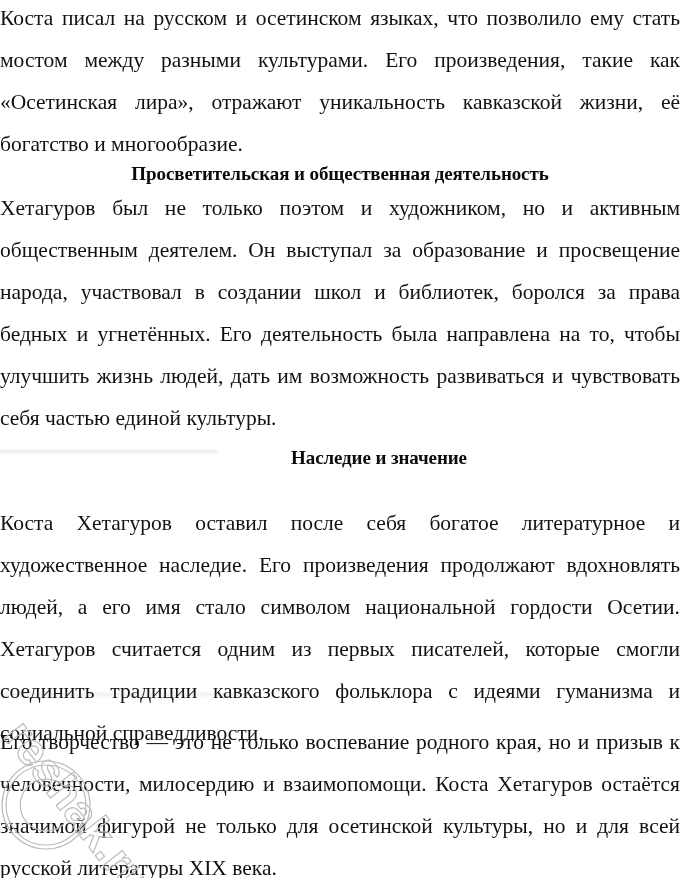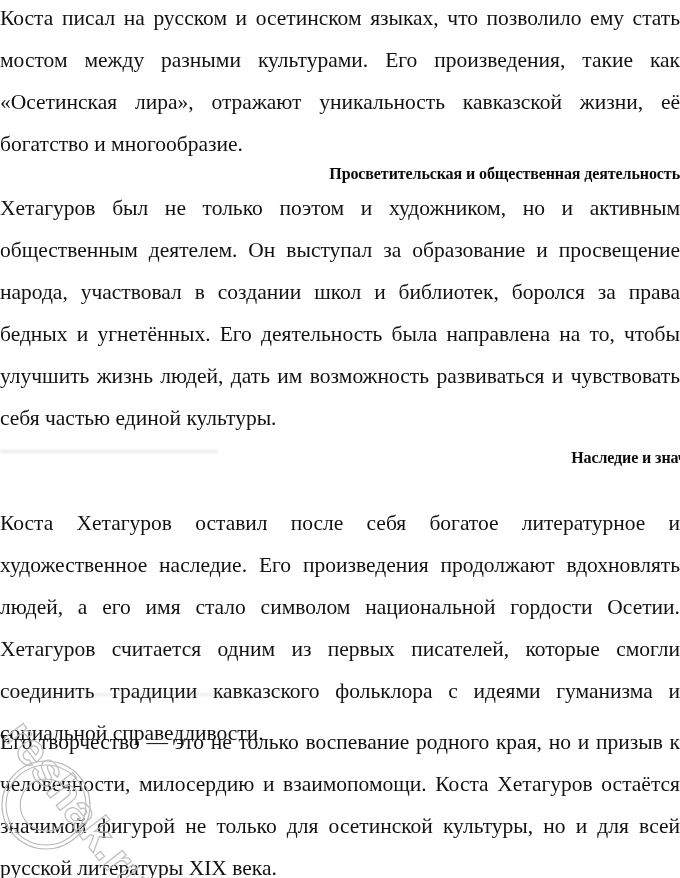--- a/index.html
+++ b/index.html
@@ -67,24 +67,24 @@
     line-height: 42px;
     text-align: justify;
     text-justify: inter-word;
     -webkit-hyphens: none;
     hyphens: none;
     color: #111111;
   }
 
   h2.heading {
     margin: 0;
-    font-size: 16px;
+    font-size: 19px;
     line-height: 42px;
     font-weight: 700;
-    text-align: right;
+    text-align: center;
     color: #0b0b0b;
     letter-spacing: -0.1px;
   }
 
   
   .block { position: absolute; left: 0; width: 680px; }
 
   #p1       { top: -3px; }
   #h1       { top: 153px; }
   #p2       { top: 187px; }

